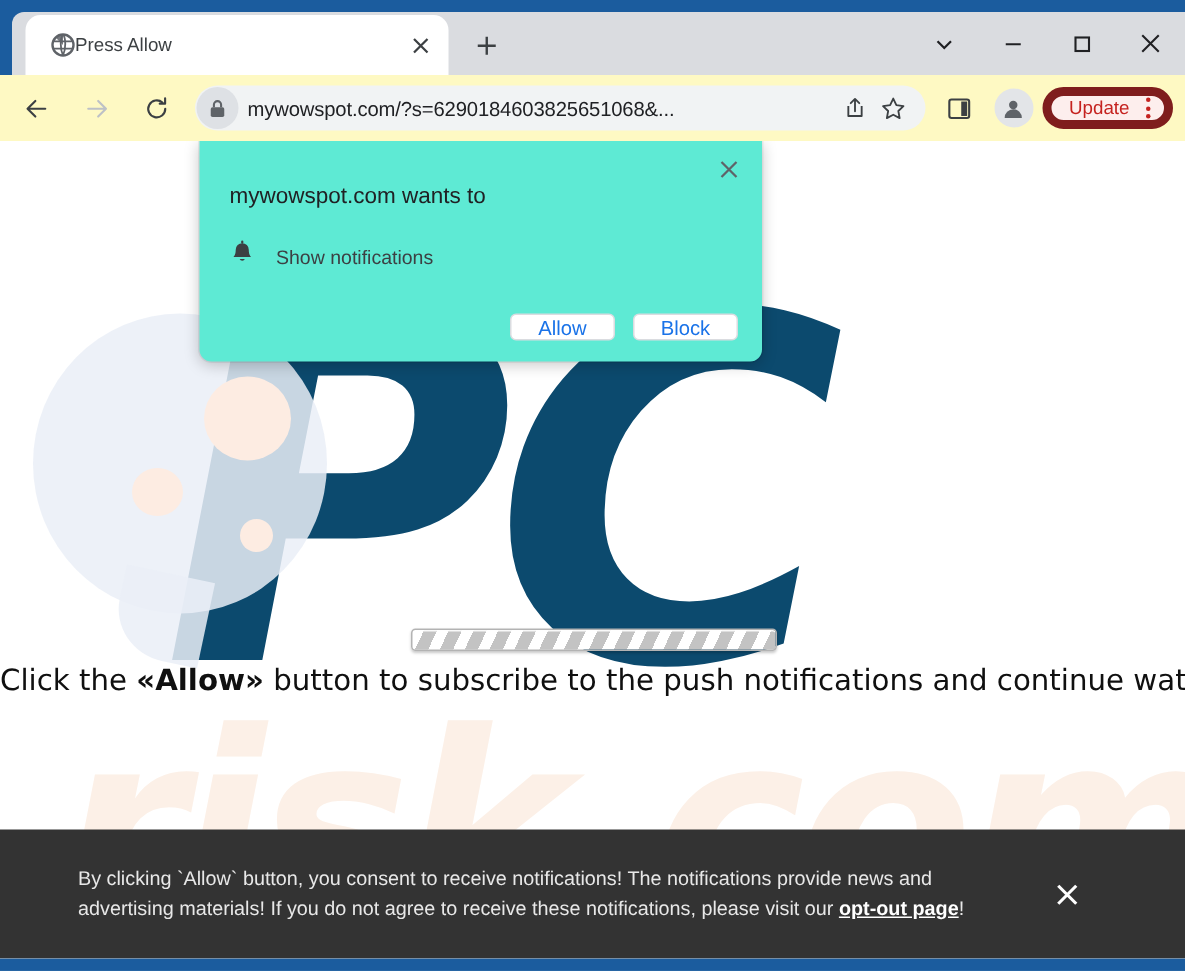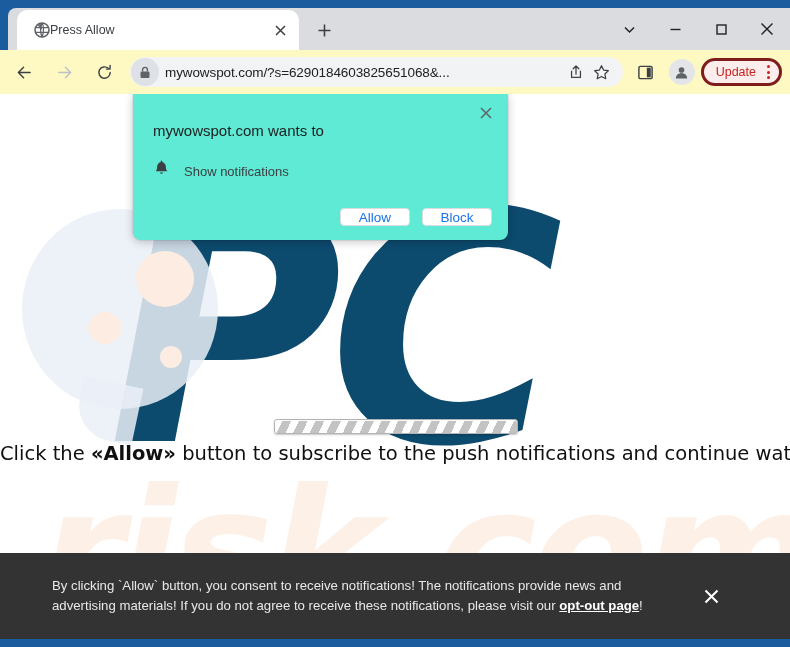--- a/index.html
+++ b/index.html
@@ -146,21 +146,21 @@
   .avatar {
     width: 26px; height: 26px;
     border-radius: 50%;
     background: #e3e5e8;
     display: flex; align-items: center; justify-content: center;
     margin: 0 6px;
     flex-shrink: 0;
   }
   .update-pill {
     height: 28px;
-    border: 3px solid #7f1d1d;
+    border: 6px solid #7f1d1d;
     border-radius: 14px;
     background: #fdeeed;
     color: #c5221f;
     font-size: 12.5px;
     display: flex;
     align-items: center;
     padding: 0 5px 0 12px;
     gap: 7px;
     flex-shrink: 0;
   }

